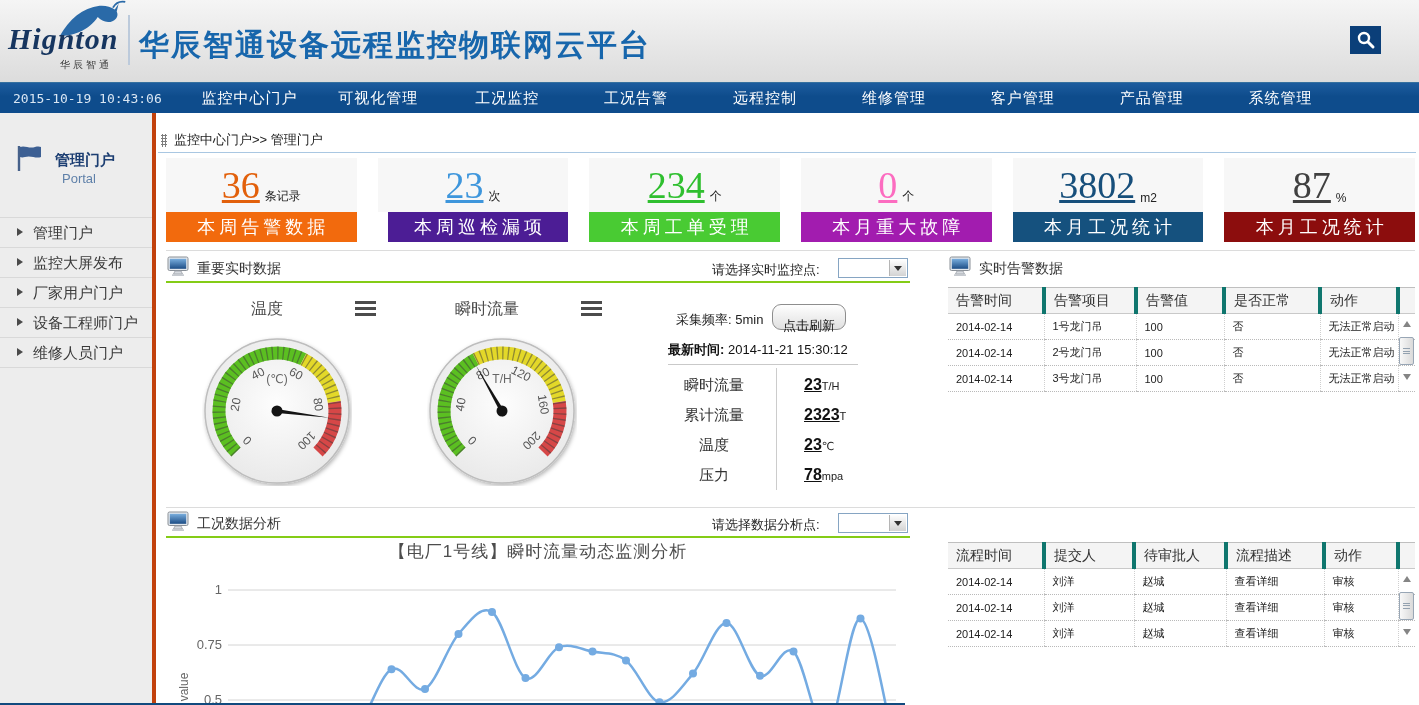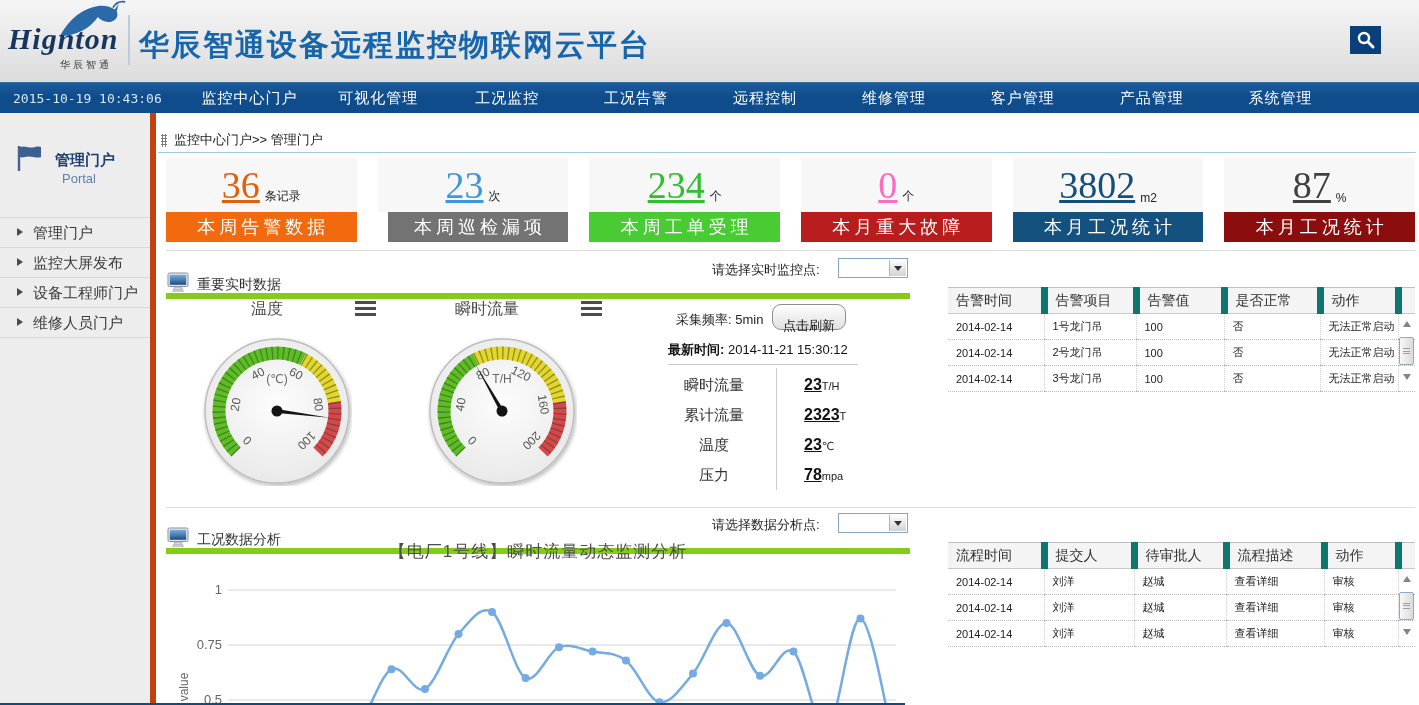--- a/index.html
+++ b/index.html
@@ -21,21 +21,21 @@
         border:1px solid #0b3f79;padding:2px 0 0 0;cursor:pointer;}
   
   .navbar{position:absolute;left:0;top:82px;width:100%;height:31px;
           background:linear-gradient(#1d5c9e,#0e4c8c 45%);border-top:1px solid #35709f;box-sizing:border-box;}
   .nav-time{position:absolute;left:13px;top:8px;color:#d9e6f3;font-size:13px;
             font-family:"DejaVu Sans Mono",monospace;}
   .nav-items{position:absolute;left:185px;right:74px;top:0;height:31px;display:flex;}
   .nav-item{flex:1;text-align:center;line-height:30px;color:#fff;font-size:15px;letter-spacing:1px;cursor:pointer;}
   
   .sidebar{position:absolute;left:0;top:113px;width:156px;height:592px;background:#ededed;
-           border-right:6px solid #c2410c;box-sizing:border-box;}
+           border-right:4px solid #c2410c;box-sizing:border-box;}
   .flag-icon{position:absolute;left:14px;top:31px;}
   .portal-title{position:absolute;left:55px;top:38px;font-size:15px;font-weight:bold;color:#1c3e72;}
   .portal-sub{position:absolute;left:62px;top:58px;font-size:13px;color:#5f80a9;}
   .side-menu{position:absolute;left:0;top:104px;width:100%;}
   .side-item{height:29px;line-height:29px;border-top:1px solid #d9d9d9;font-size:15px;color:#3a3a3a;
              padding-left:33px;position:relative;cursor:pointer;}
   .side-item:last-child{border-bottom:1px solid #d9d9d9;}
   .side-arrow{position:absolute;left:17px;top:10px;width:0;height:0;
               border:4px solid transparent;border-left:6px solid #4a4a4a;}
   
@@ -47,21 +47,21 @@
   .stats{position:absolute;left:166px;top:158px;width:1249px;height:85px;display:flex;gap:21px;}
   .stat-card{flex:1;}
   .stat-top{height:54px;background:#f7f7f7;display:flex;align-items:center;justify-content:center;}
   .stat-num{font-family:"Liberation Serif","DejaVu Serif",serif;font-size:38px;line-height:1;
             text-decoration:underline;cursor:pointer;}
   .stat-unit{font-size:12px;color:#222;margin-left:5px;align-self:flex-end;margin-bottom:7px;}
   .stat-banner{height:30px;line-height:30px;text-align:center;color:#fff;font-size:18px;letter-spacing:4px;text-indent:4px;}
   .hline{position:absolute;left:166px;right:4px;height:1px;background:#dcdcdc;}
   
   .sec-head{position:absolute;height:29px;box-sizing:border-box;}
-  .sec-head.bordered{border-bottom:6px solid #84cc16;margin-top:16px;}
+  .sec-head.bordered{border-bottom:2px solid #84cc16;}
   .sec-icon{position:absolute;left:1px;top:2px;}
   .sec-title{position:absolute;left:31px;top:6px;font-size:14px;color:#333;}
   .sel-label{position:absolute;width:120px;text-align:left;font-size:13px;color:#222;}
   .sel{position:absolute;width:70px;height:20px;background:#fff;border:1px solid #86a5c3;
        box-sizing:border-box;cursor:pointer;}
   .sel-btn{position:absolute;right:1px;top:1px;bottom:1px;width:16px;background:linear-gradient(#fefefe,#d3d3d3);
        border-left:1px solid #b5b5b5;display:flex;align-items:center;justify-content:center;}
   .sel-arrow{width:0;height:0;border:4px solid transparent;border-top:5px solid #333;margin-top:4px;}
   
   .gauge-title{position:absolute;top:299px;width:110px;text-align:center;font-size:16px;color:#4a4a4a;}
@@ -85,21 +85,21 @@
   .readings-vline{position:absolute;left:776px;top:368px;width:1px;height:122px;background:#ccc;}
   
   .chart-title{position:absolute;left:166px;top:540px;width:744px;text-align:center;font-size:17px;
                color:#4d4d4d;letter-spacing:1px;}
   .chart-box{position:absolute;left:166px;top:572px;width:744px;height:133px;overflow:hidden;}
   
   .panel-table-wrap{position:absolute;width:467px;}
   table.panel-table{border-collapse:collapse;width:467px;table-layout:fixed;}
   .panel-table th{height:25px;background:#f4f4f4;border-top:1px solid #bfbfbf;border-bottom:1px solid #c9c9c9;
       font-size:14px;font-weight:normal;color:#333;text-align:left;padding:0 0 0 8px;overflow:hidden;white-space:nowrap;}
-  .panel-table th + th{border-left:7px solid #0f766e;}
+  .panel-table th + th{border-left:4px solid #0f766e;}
   .panel-table td{height:25px;font-size:11px;color:#222;padding:0 0 0 8px;border-bottom:1px dotted #b9b9b9;
       overflow:hidden;white-space:nowrap;}
   .panel-table td + td{border-left:1px dotted #cfcfcf;}
   .scrollbar{position:absolute;width:15px;display:flex;flex-direction:column;align-items:center;
              justify-content:space-between;cursor:pointer;}
   .sb-up{width:0;height:0;border:4px solid transparent;border-bottom:6px solid #858585;margin-top:3px;}
   .sb-down{width:0;height:0;border:4px solid transparent;border-top:6px solid #858585;margin-bottom:3px;}
   .sb-thumb{width:13px;height:26px;background:linear-gradient(90deg,#f8f8f8,#dadada);
             border:1px solid #98a6b5;border-radius:2px;display:flex;align-items:center;justify-content:center;}
   .sb-grip{display:block;width:7px;height:6px;
@@ -146,20 +146,21 @@
   <aside class="sidebar">
     <svg class="flag-icon" width="30" height="28" viewBox="0 0 30 28">
       <path d="M5 2 L5 27" stroke="#46618a" stroke-width="2.4"></path>
       <path d="M6 3 C 11 1, 15 5, 21 3 C 24 2.2, 26 2.6, 27 3 L27 13 C 22 15, 17 11, 11 13 C 8.5 13.8, 7 13.4, 6 13 Z" fill="#3c5f93"></path>
     </svg>
     <div class="portal-title">管理门户</div>
     <div class="portal-sub">Portal</div>
     <div class="side-menu" id="side-menu">
         <div class="side-item"><span class="side-arrow"></span><span>管理门户</span></div>
         <div class="side-item"><span class="side-arrow"></span><span>监控大屏发布</span></div>
+        <div class="side-item"><span class="side-arrow"></span><span>厂家用户门户</span></div>
         <div class="side-item"><span class="side-arrow"></span><span>设备工程师门户</span></div>
         <div class="side-item"><span class="side-arrow"></span><span>维修人员门户</span></div>
       </div>
   </aside>
 
   <div class="breadcrumb">
     <span class="bc-icon"></span>
     <span>监控中心门户&gt;&gt; 管理门户</span>
   </div>
   <div class="bc-line"></div>
@@ -170,35 +171,35 @@
           <span class="stat-num" style="color: rgb(226, 96, 11);">36</span>
           <span class="stat-unit">条记录</span>
         </div>
         <div class="stat-banner" style="background: rgb(242, 106, 13);">本周告警数据</div>
       </div>
       <div class="stat-card">
         <div class="stat-top">
           <span class="stat-num" style="color: rgb(62, 150, 220);">23</span>
           <span class="stat-unit">次</span>
         </div>
-        <div class="stat-banner" style="background: #737373; margin-left: 10px;">本周巡检漏项</div>
+        <div class="stat-banner" style="background: #4c1d95; margin-left: 10px;">本周巡检漏项</div>
       </div>
       <div class="stat-card">
         <div class="stat-top">
           <span class="stat-num" style="color: rgb(47, 191, 47);">234</span>
           <span class="stat-unit">个</span>
         </div>
         <div class="stat-banner" style="background: rgb(73, 203, 51);">本周工单受理</div>
       </div>
       <div class="stat-card">
         <div class="stat-top">
           <span class="stat-num" style="color: rgb(252, 108, 192);">0</span>
           <span class="stat-unit">个</span>
         </div>
-        <div class="stat-banner" style="background: #b91c1c;">本月重大故障</div>
+        <div class="stat-banner" style="background: #a21caf;">本月重大故障</div>
       </div>
       <div class="stat-card">
         <div class="stat-top">
           <span class="stat-num" style="color: rgb(23, 79, 123);">3802</span>
           <span class="stat-unit">m2</span>
         </div>
         <div class="stat-banner" style="background: rgb(21, 81, 126);">本月工况统计</div>
       </div>
       <div class="stat-card">
         <div class="stat-top">
@@ -317,20 +318,35 @@
         <span class="reading-label">温度</span>
         <span class="reading-val"><span class="rv-num">23</span><span class="rv-unit">℃</span></span>
       </div>
       <div class="reading-row">
         <span class="reading-label">压力</span>
         <span class="reading-val"><span class="rv-num">78</span><span class="rv-unit">mpa</span></span>
       </div>
     </div>
   <div class="readings-vline"></div>
 
+  <div class="sec-head" style="left:948px;top:254px;width:467px;">
+    <svg class="sec-icon" width="22" height="21" viewBox="0 0 22 21">
+      <defs>
+          <linearGradient id="scr2" x1="0" y1="0" x2="0" y2="1">
+        <stop offset="0" stop-color="#79aede"></stop>
+            <stop offset="1" stop-color="#1c4d86"></stop>
+          </linearGradient>
+        </defs>
+      <rect x="1" y="1" width="20" height="13.5" rx="1.5" fill="#e3e8ed" stroke="#8a9097"></rect>
+      <rect x="2.8" y="2.8" width="16.4" height="10" fill="url(#scr2)"></rect>
+      <path d="M8 15 L14 15 L15.5 18 L6.5 18 Z" fill="#d7dbe0" stroke="#9aa0a7" stroke-width="0.8"></path>
+      <rect x="5" y="18.4" width="12" height="1.4" fill="#b9bec5"></rect>
+    </svg>
+    <span class="sec-title">实时告警数据</span>
+  </div>
   <div class="panel-table-wrap" id="alarm-table" style="left:948px;top:287px;">
       <table class="panel-table">
         <colgroup>
           <col style="width: 96px;">
           <col style="width: 92px;">
           <col style="width: 88px;">
           <col style="width: 96px;">
           <col style="width: 78px;">
           <col style="width: 17px;">
         </colgroup>

